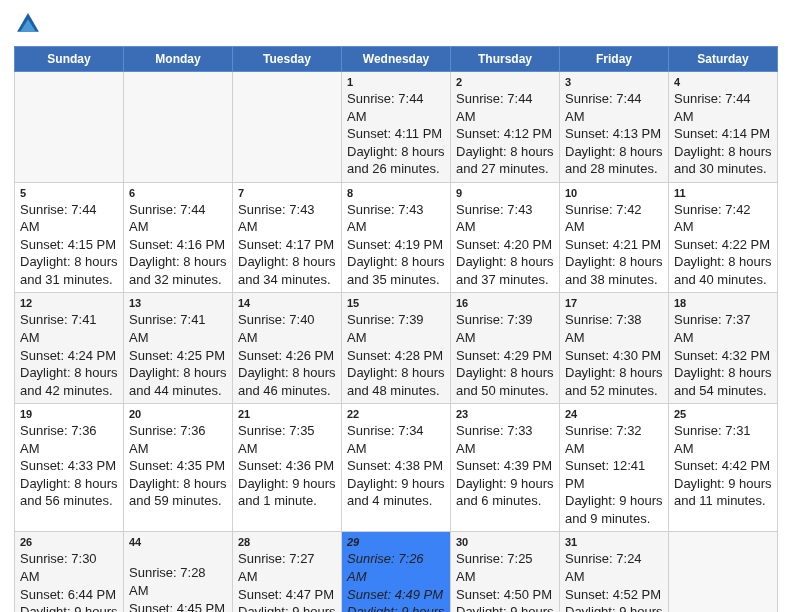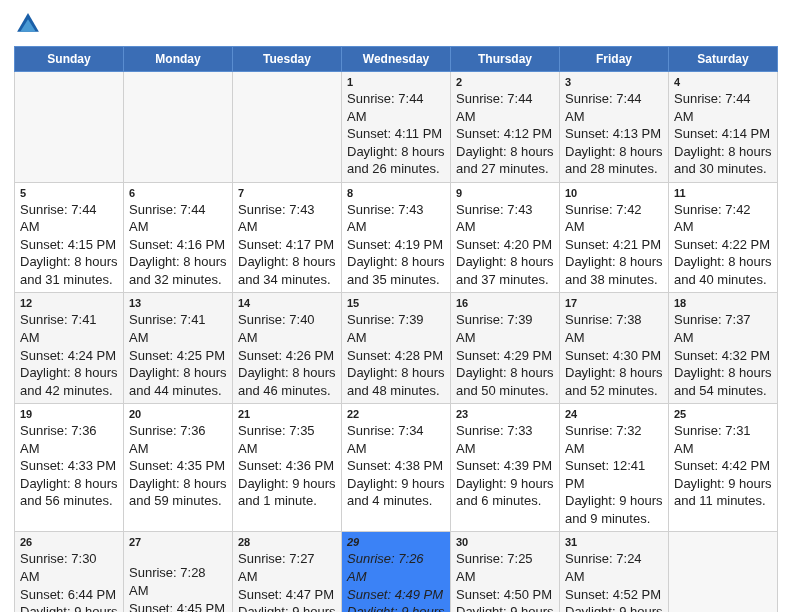--- a/index.html
+++ b/index.html
@@ -321,21 +321,21 @@
         </tr>
         <tr>
           <td style="background: rgb(245, 245, 245);">
             <span class="day-num">26</span>
             <div class="day-info" style="white-space: pre-line;">Sunrise: 7:30 AM
 Sunset: 6:44 PM
 Daylight: 9 hours
 and 14 minutes.</div>
           </td>
           <td style="background: rgb(245, 245, 245);">
-            <span class="day-num">27</span>
+            <span class="day-num">44</span>
             <div class="day-info" style="white-space: pre-line; margin-top: 16px;">Sunrise: 7:28 AM
 Sunset: 4:45 PM
 Daylight: 9 hours
 and 16 minutes.</div>
           </td>
           <td style="background: rgb(245, 245, 245);">
             <span class="day-num">28</span>
             <div class="day-info" style="white-space: pre-line;">Sunrise: 7:27 AM
 Sunset: 4:47 PM
 Daylight: 9 hours

